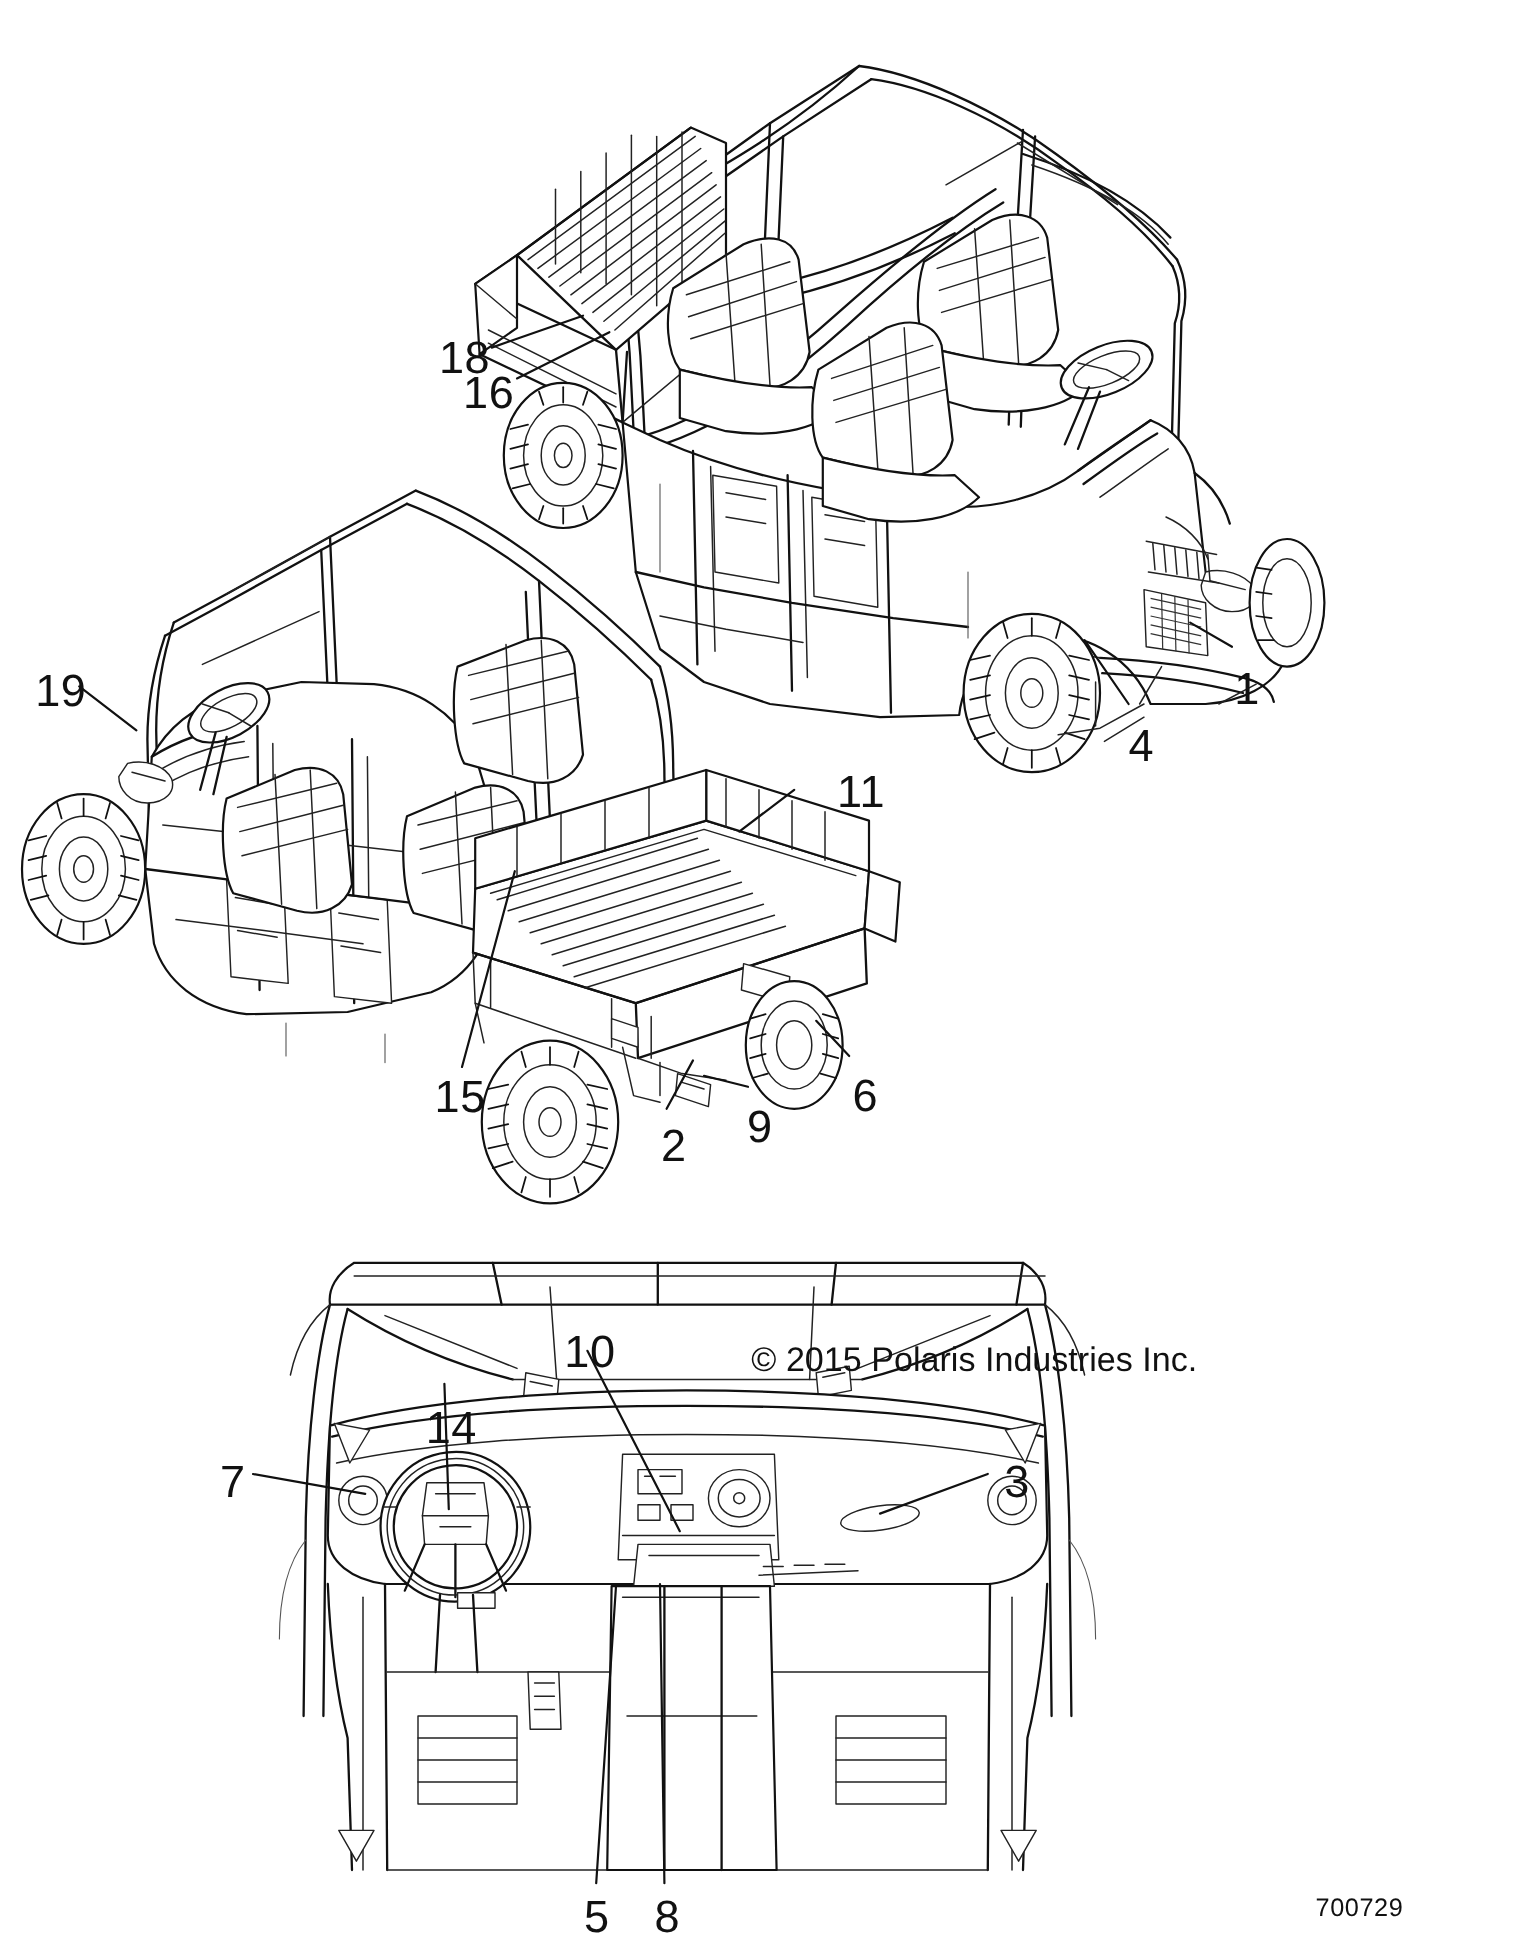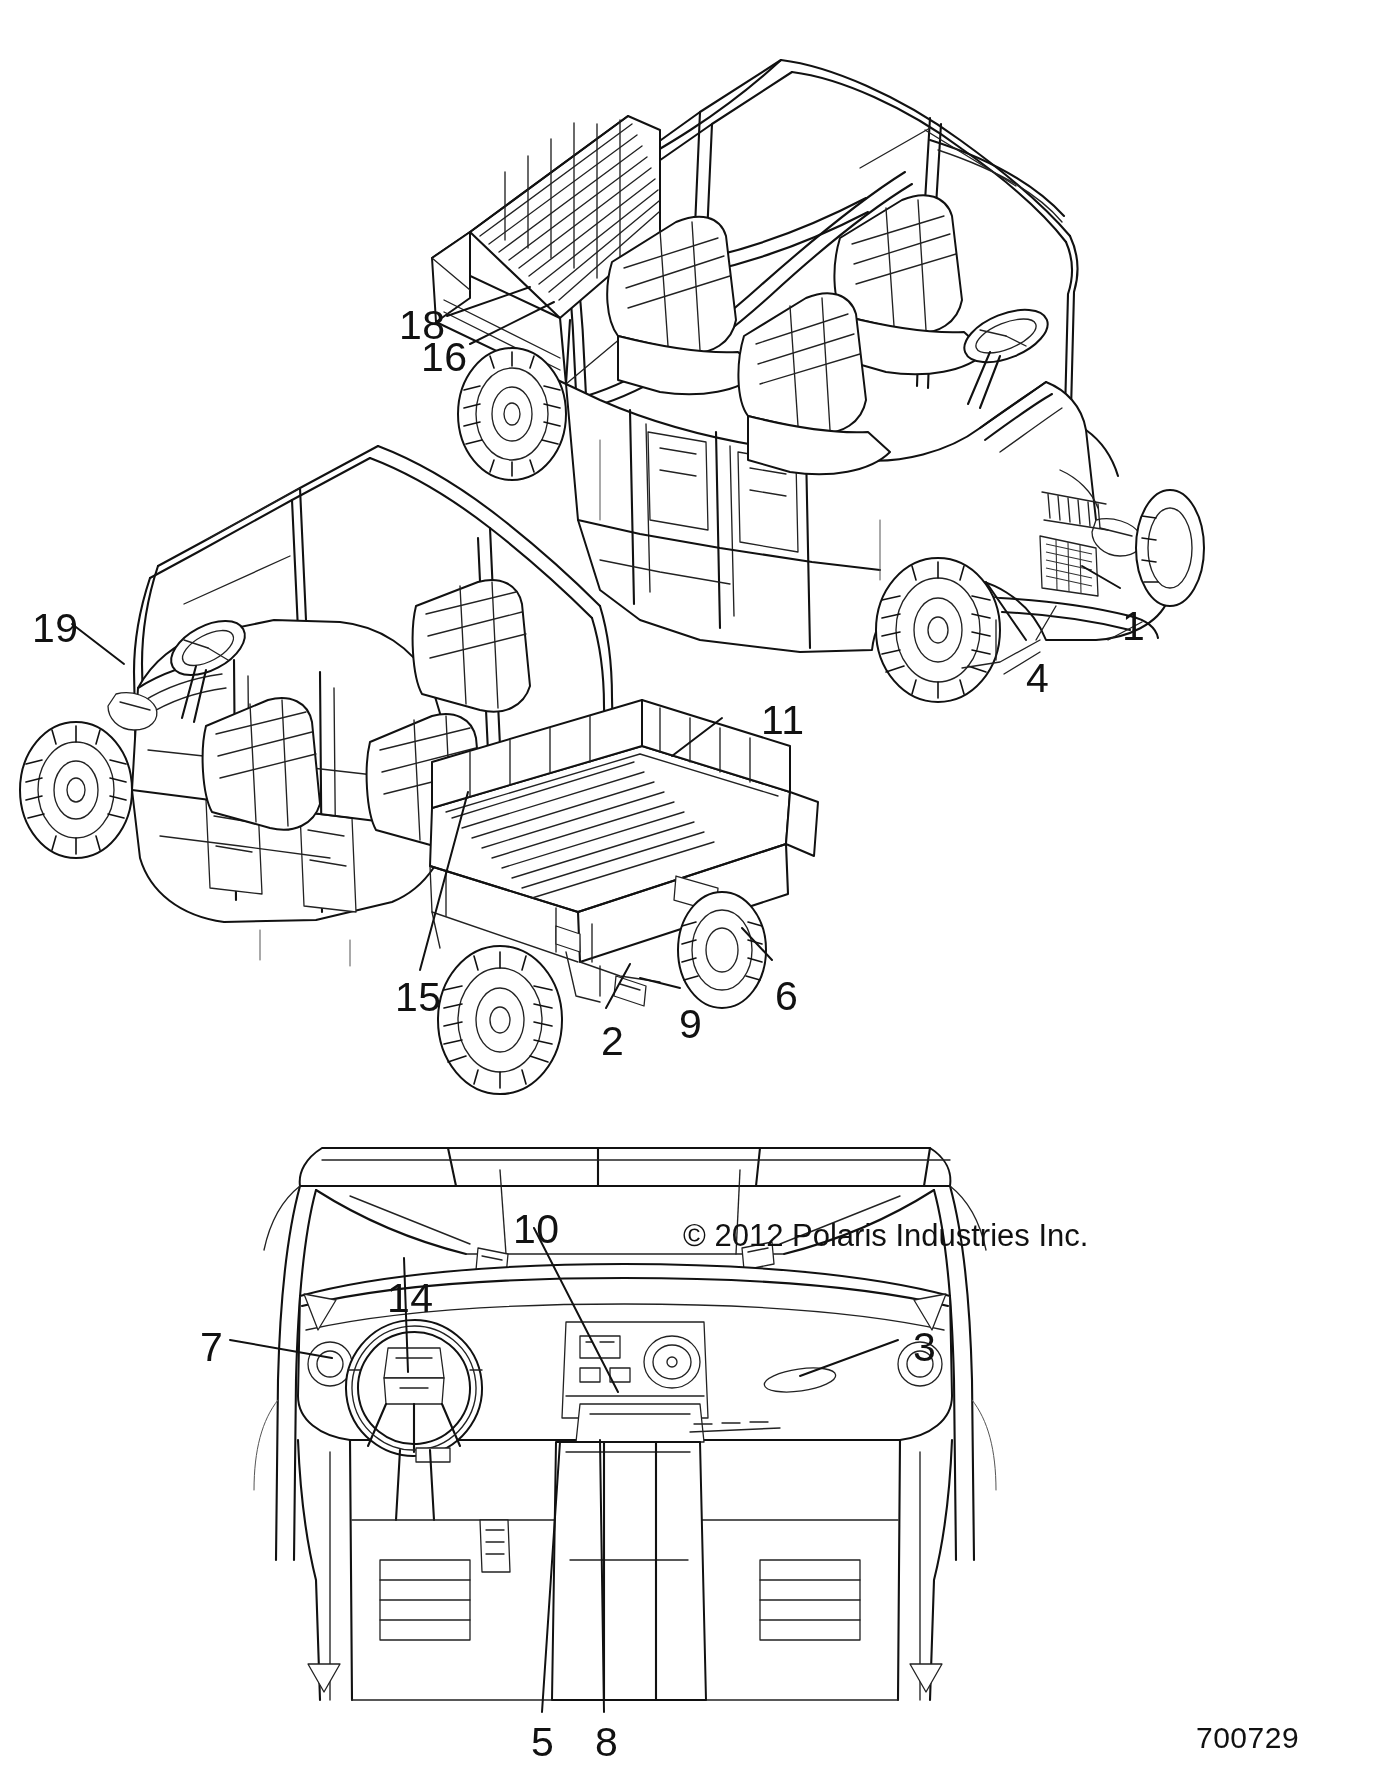--- a/index.html
+++ b/index.html
@@ -26,21 +26,21 @@
     left:683px;top:1218px;
     font-family:"Liberation Sans", sans-serif;
     font-size:31px;
     color:#111;
     white-space:nowrap;
   }
   .partno{
     position:absolute;
     left:1196px;top:1721px;
     font-family:"Liberation Sans", sans-serif;
-    font-size:30px;
+    font-size:23px;
     color:#111;
     letter-spacing:0.5px;
     white-space:nowrap;
   }
   svg{display:block;}
   .ln{fill:none;stroke:#111;stroke-width:2.1;stroke-linecap:round;stroke-linejoin:round;}
   .ln-t{fill:none;stroke:#222;stroke-width:1.35;stroke-linecap:round;stroke-linejoin:round;}
   .ln-h{fill:none;stroke:#555;stroke-width:1;stroke-linecap:round;stroke-linejoin:round;}
   .leader{fill:none;stroke:#111;stroke-width:2.0;stroke-linecap:round;}
   .fillw{fill:#ffffff;stroke:#111;stroke-width:2.0;stroke-linejoin:round;}
@@ -633,14 +633,14 @@
 <div class="callout" style="left:601px;top:1021px;">2</div>
 <div class="callout" style="left:679px;top:1004px;">9</div>
 <div class="callout" style="left:775px;top:976px;">6</div>
 <div class="callout" style="left:387px;top:1238px;margin-top:40px;">14</div>
 <div class="callout" style="left:513px;top:1209px;">10</div>
 <div class="callout" style="left:200px;top:1327px;">7</div>
 <div class="callout" style="left:913px;top:1327px;">3</div>
 <div class="callout" style="left:531px;top:1722px;">5</div>
 <div class="callout" style="left:595px;top:1722px;">8</div>
 
-<div class="copyright">© 2012 Polaris Industries Inc.</div>
+<div class="copyright">© 2015 Polaris Industries Inc.</div>
 <div class="partno">700729</div>
 
 </body></html>

